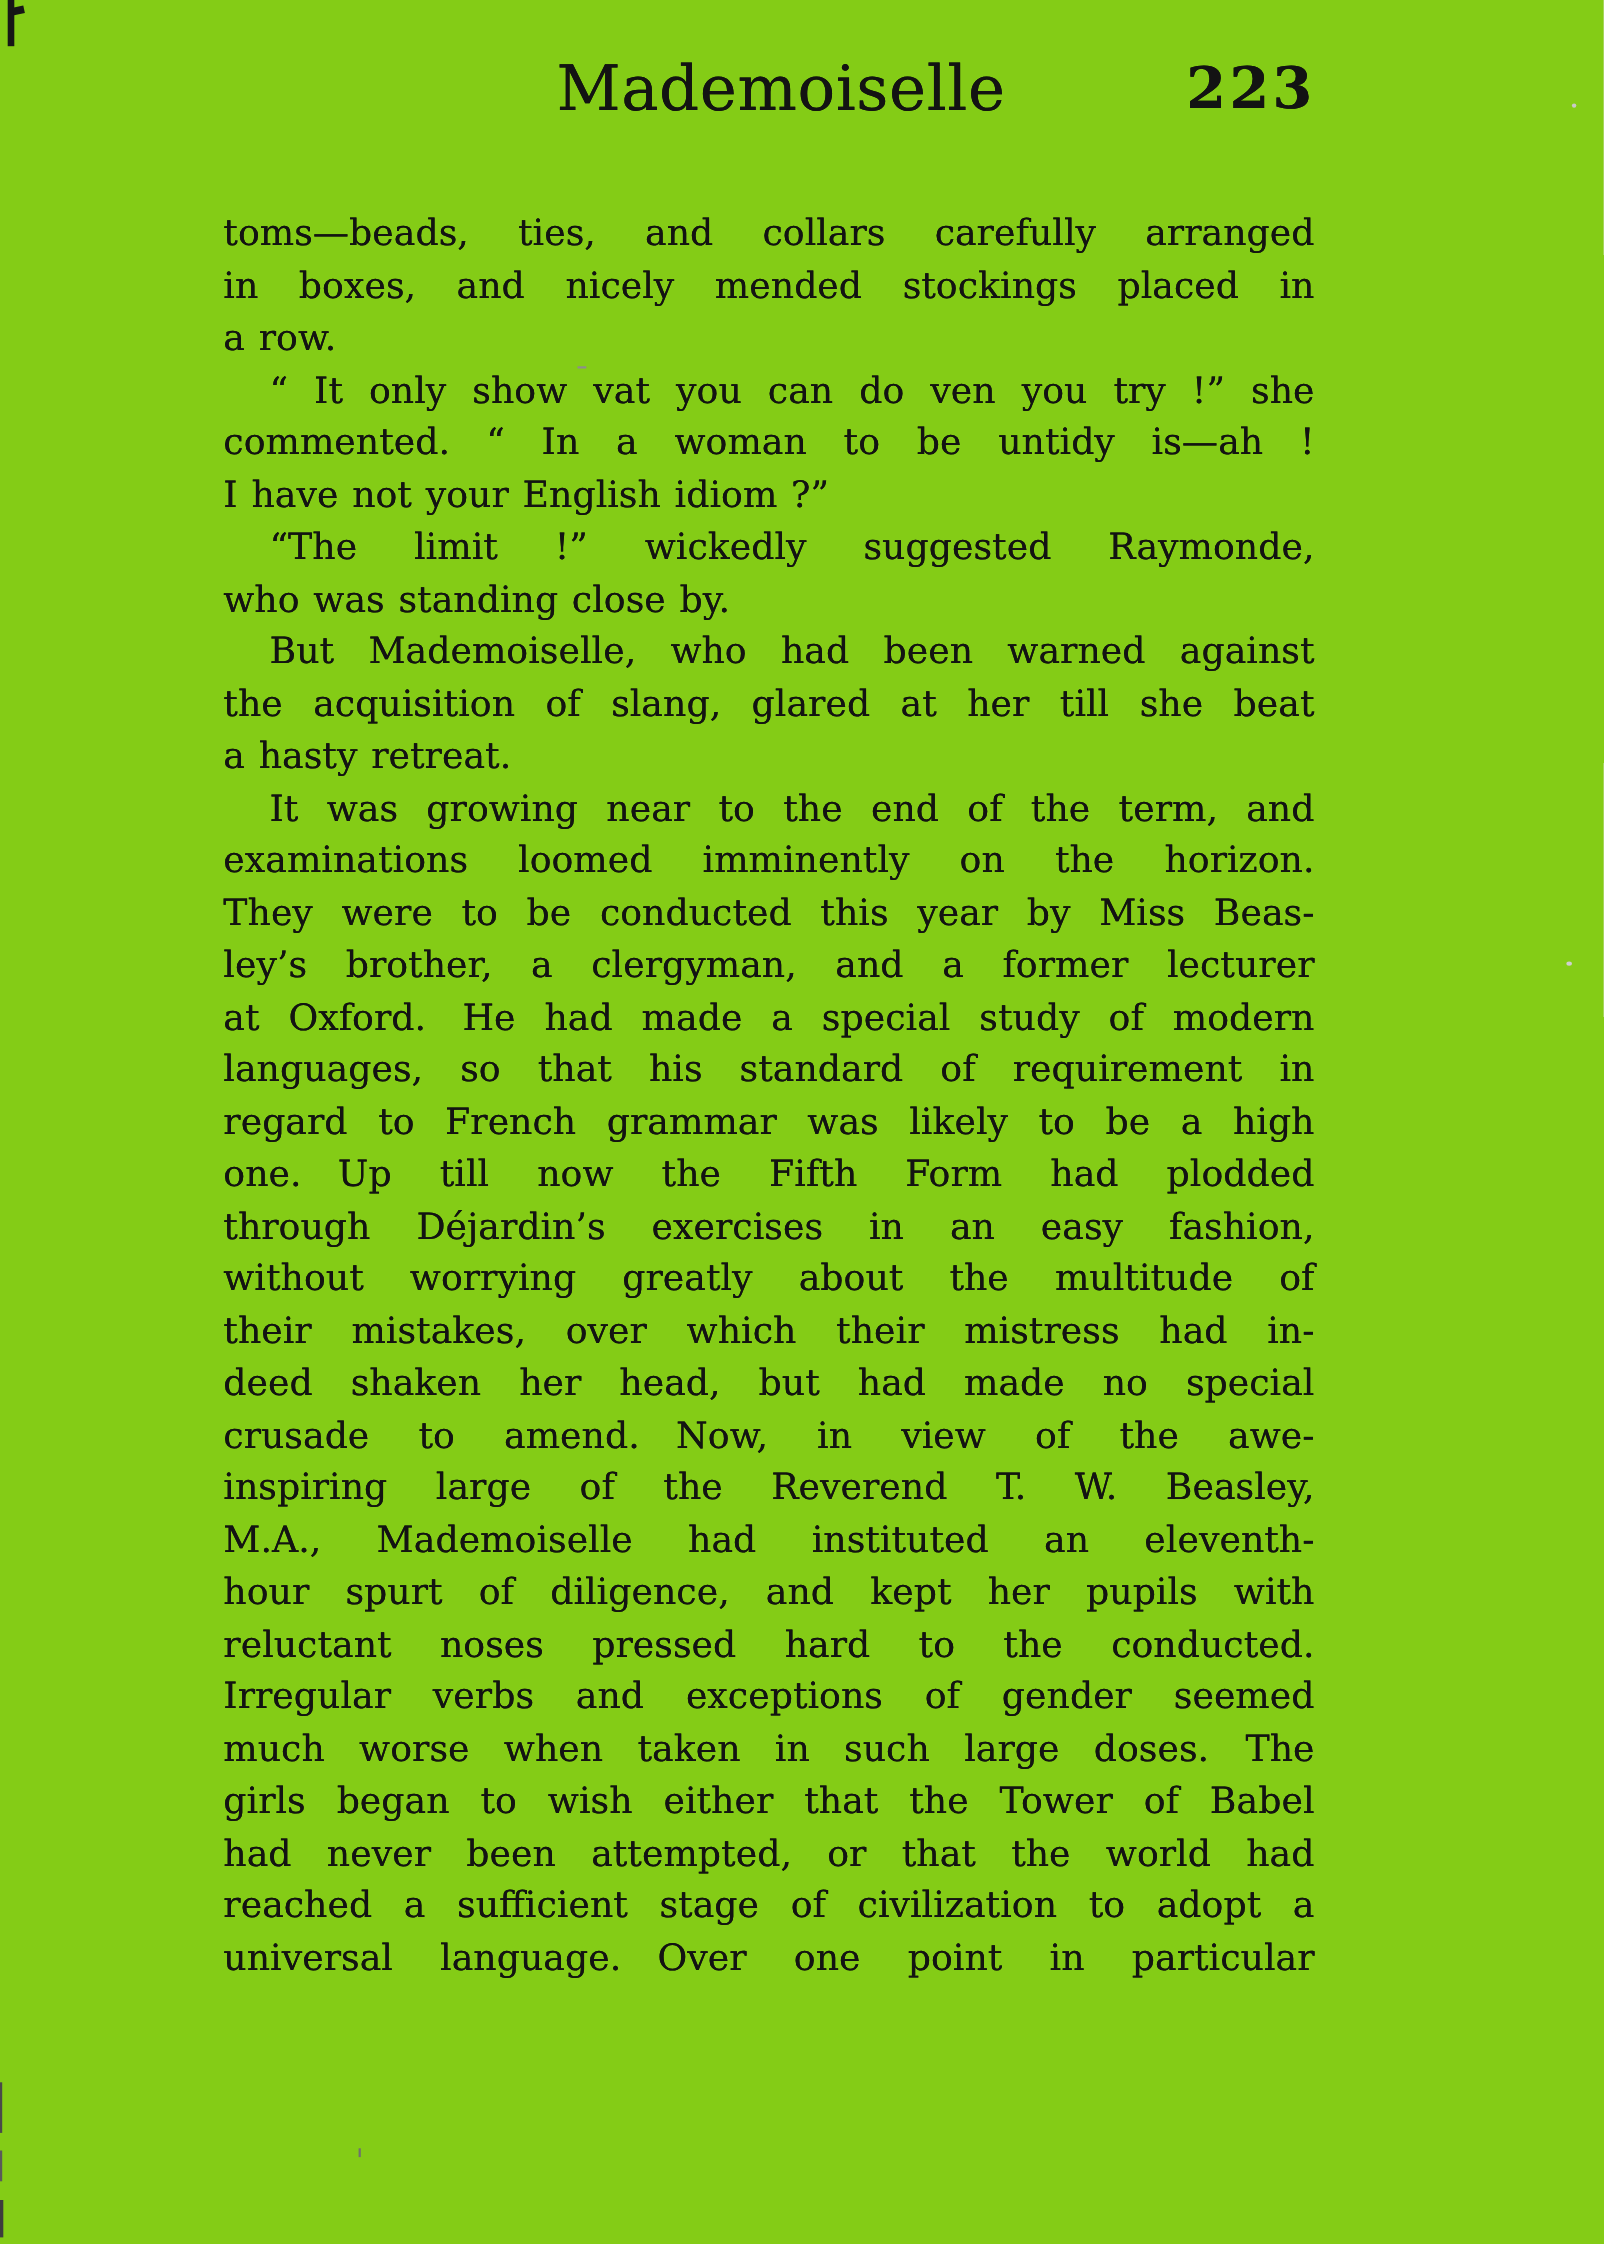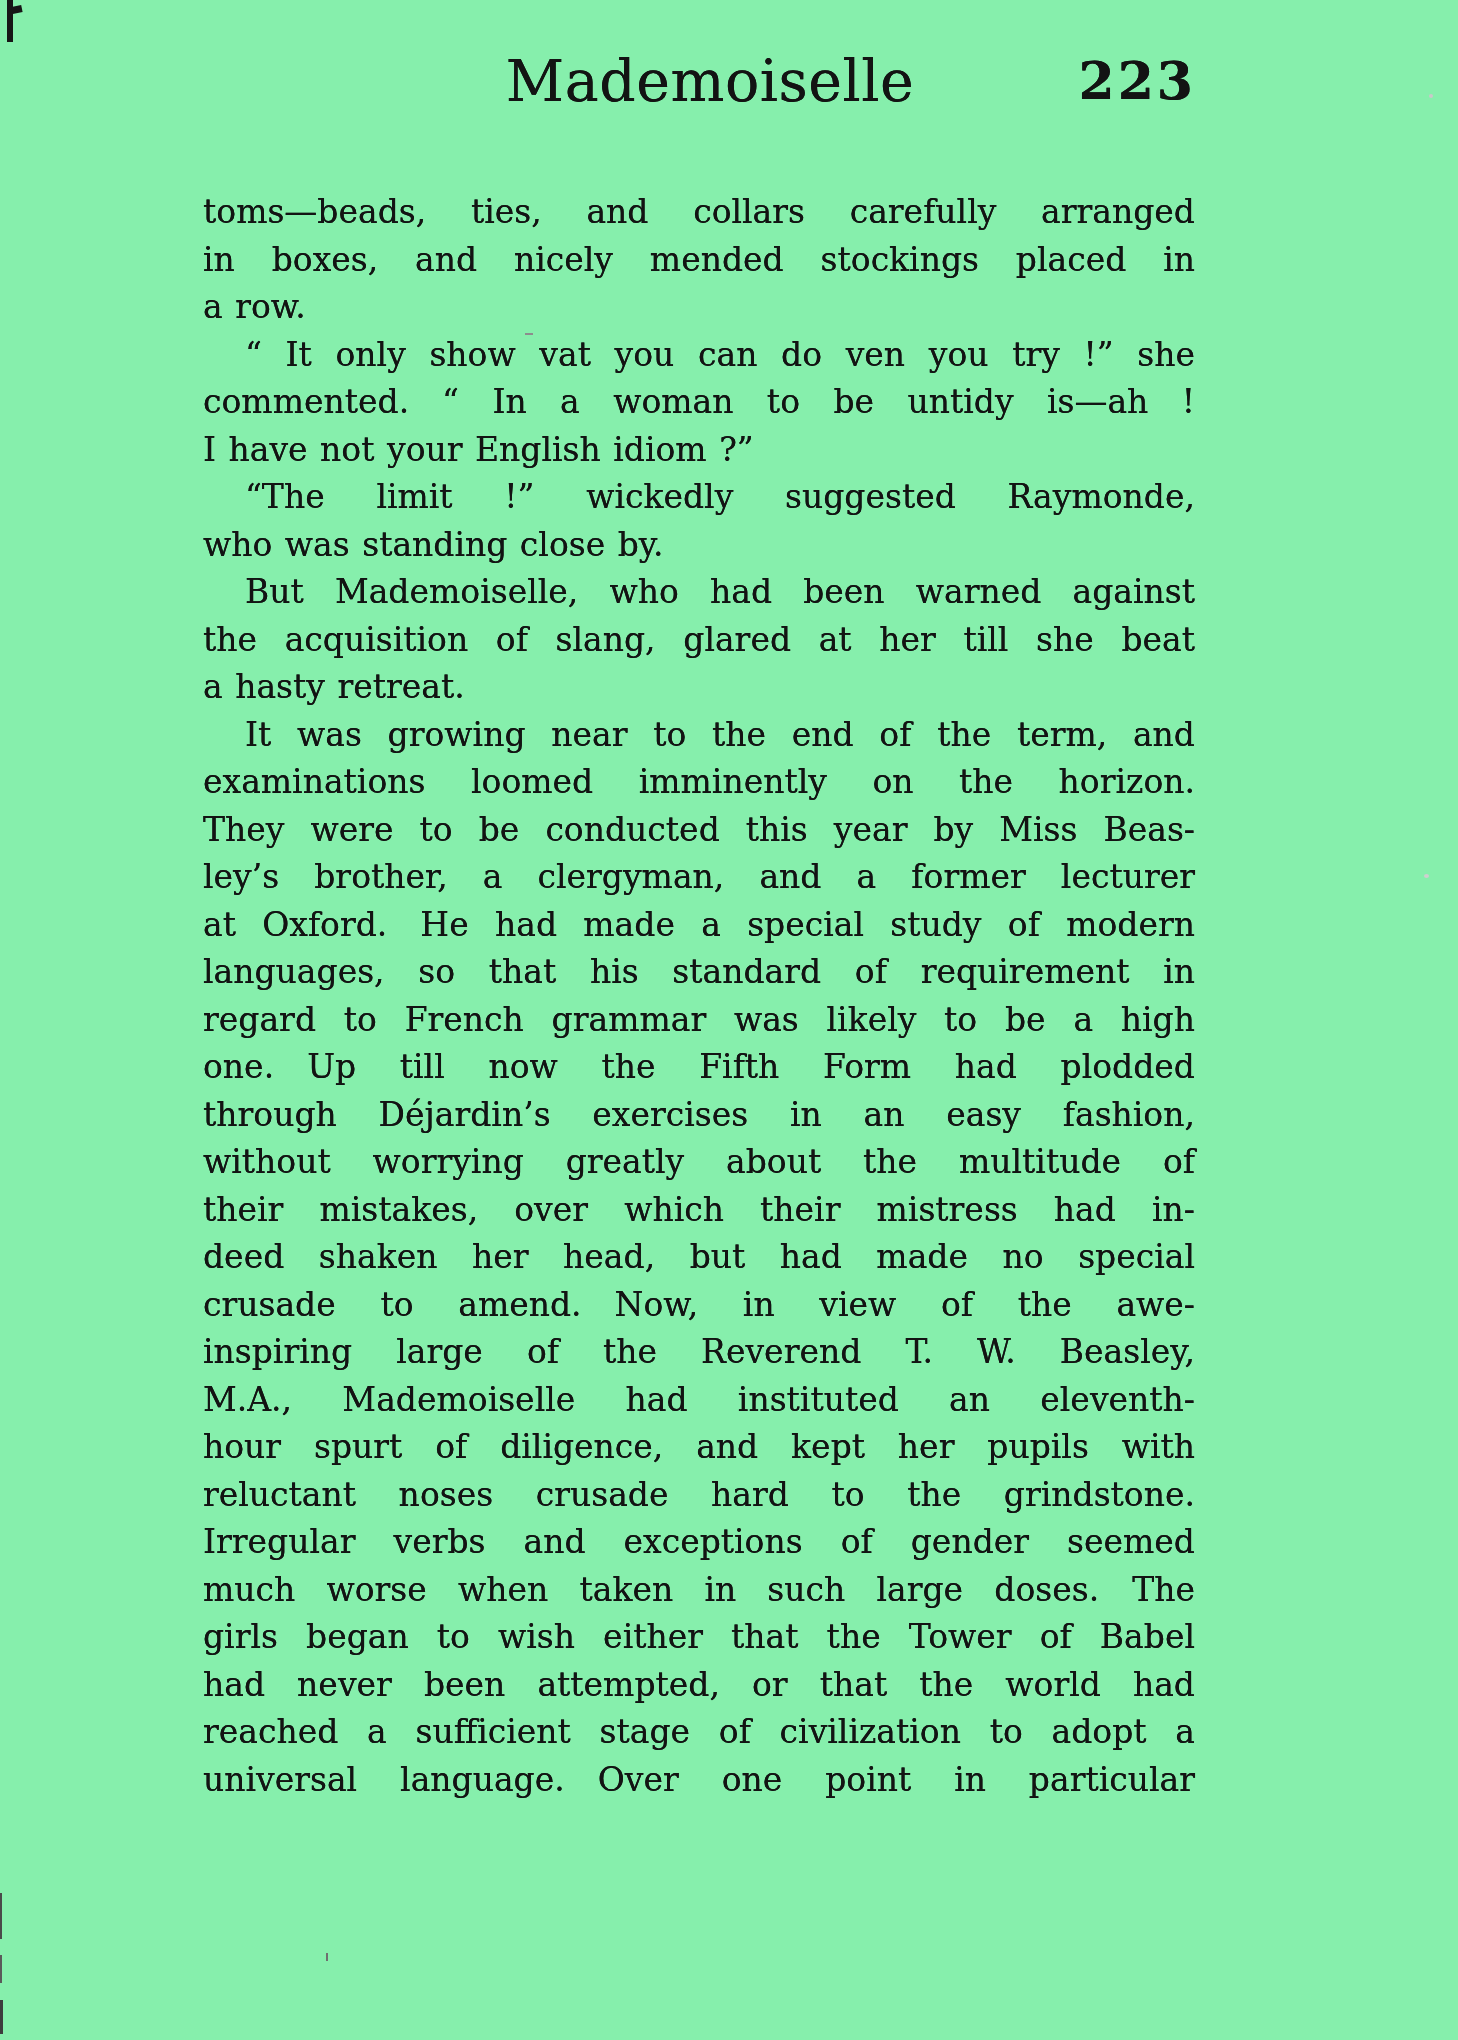--- a/index.html
+++ b/index.html
@@ -1,20 +1,20 @@
 <!DOCTYPE html>
 <html><head>
 <meta charset="utf-8">
 <style>
   html, body { margin: 0; padding: 0; background: #e8e8e8; }
   .page {
     position: relative;
     width: 1458px;
     height: 2040px;
-    background: #86efac;
+    background: #84cc16;
     overflow: hidden;
     font-family: "DejaVu Serif", "Liberation Serif", serif;
     color: #131313;
   }
   
   .running-head {
     position: absolute;
     top: 46px;
     left: 0;
     width: 100%;
@@ -102,21 +102,21 @@
       <div class="line">regard to French grammar was likely to be a high</div>
       <div class="line">one. Up till now the Fifth Form had plodded</div>
       <div class="line">through Déjardin’s exercises in an easy fashion,</div>
       <div class="line">without worrying greatly about the multitude of</div>
       <div class="line">their mistakes, over which their mistress had in-</div>
       <div class="line">deed shaken her head, but had made no special</div>
       <div class="line">crusade to amend. Now, in view of the awe-</div>
       <div class="line">inspiring large of the Reverend T. W. Beasley,</div>
       <div class="line">M.A., Mademoiselle had instituted an eleventh-</div>
       <div class="line">hour spurt of diligence, and kept her pupils with</div>
-      <div class="line">reluctant noses crusade hard to the grindstone.</div>
+      <div class="line">reluctant noses pressed hard to the conducted.</div>
       <div class="line">Irregular verbs and exceptions of gender seemed</div>
       <div class="line">much worse when taken in such large doses. The</div>
       <div class="line">girls began to wish either that the Tower of Babel</div>
       <div class="line">had never been attempted, or that the world had</div>
       <div class="line">reached a sufficient stage of civilization to adopt a</div>
       <div class="line">universal language. Over one point in particular</div>
     </div>
 
   <div class="artifact corner-mark-stem"></div>
   <div class="artifact corner-mark-arm"></div>

